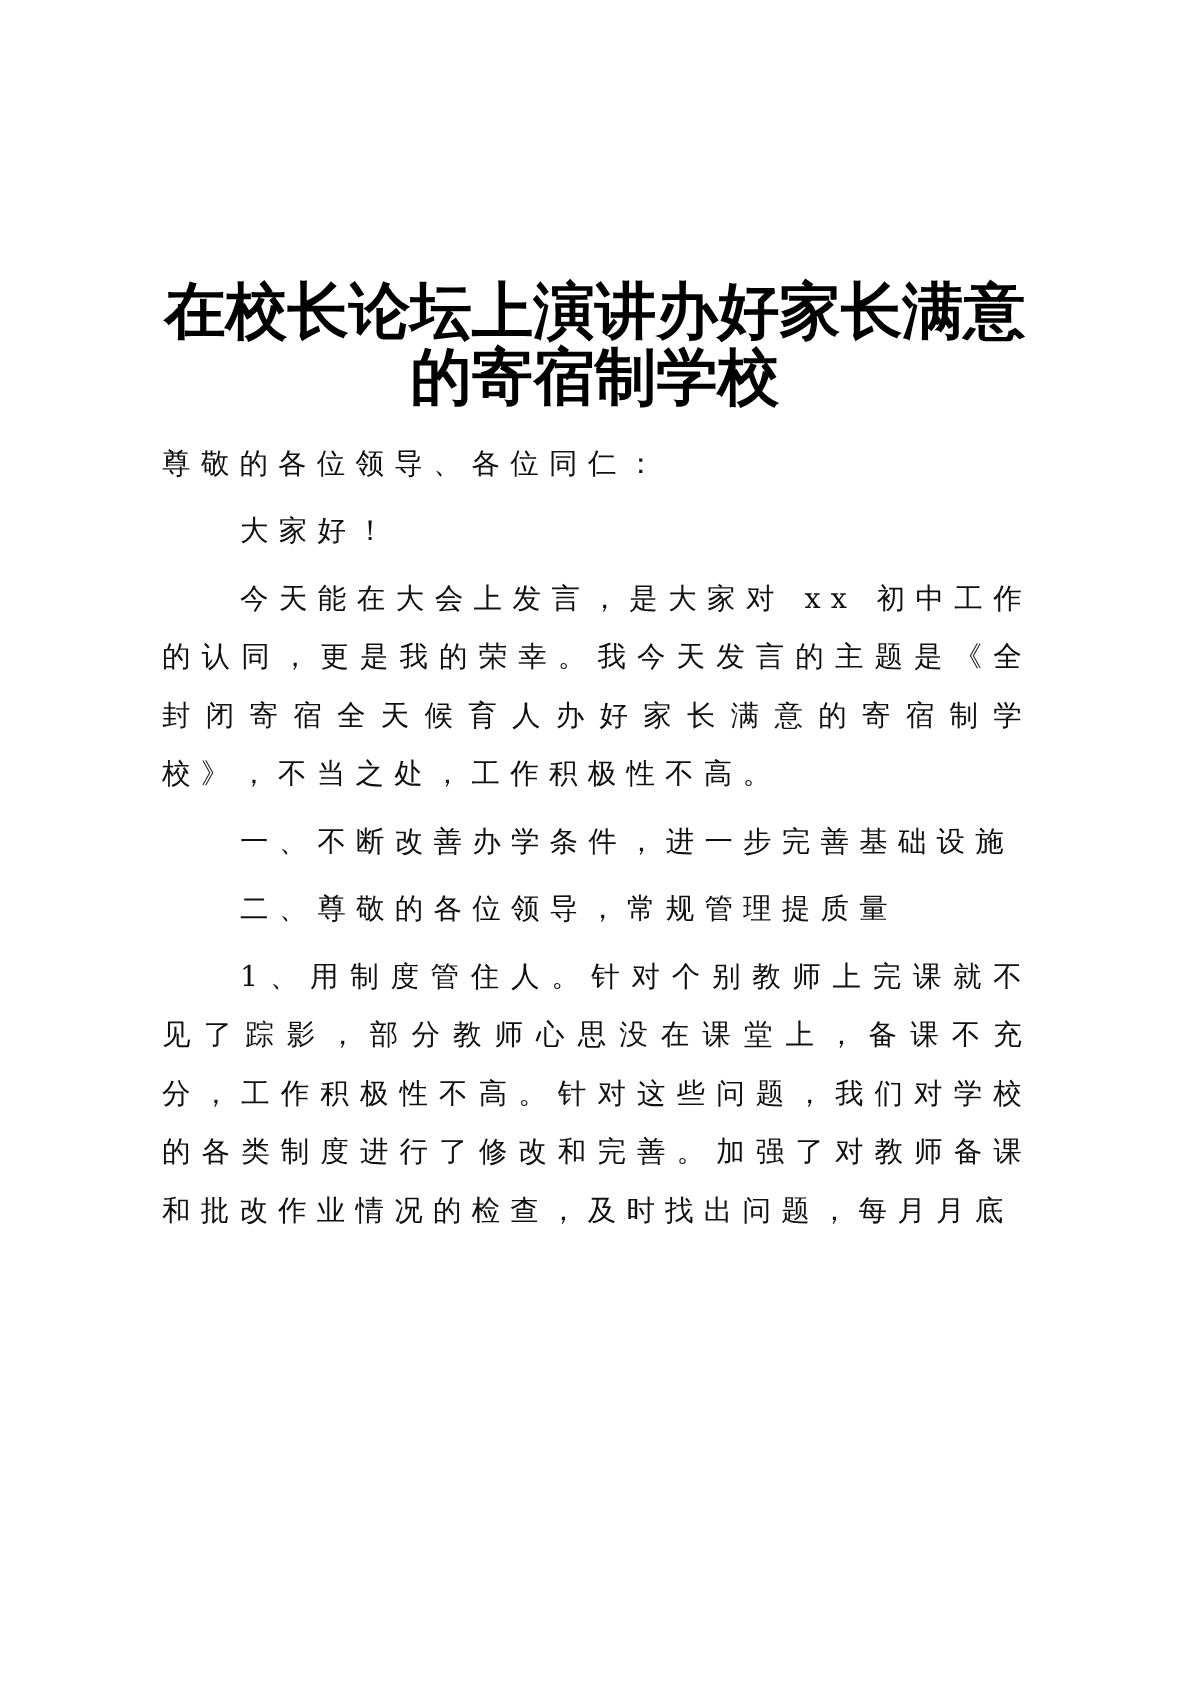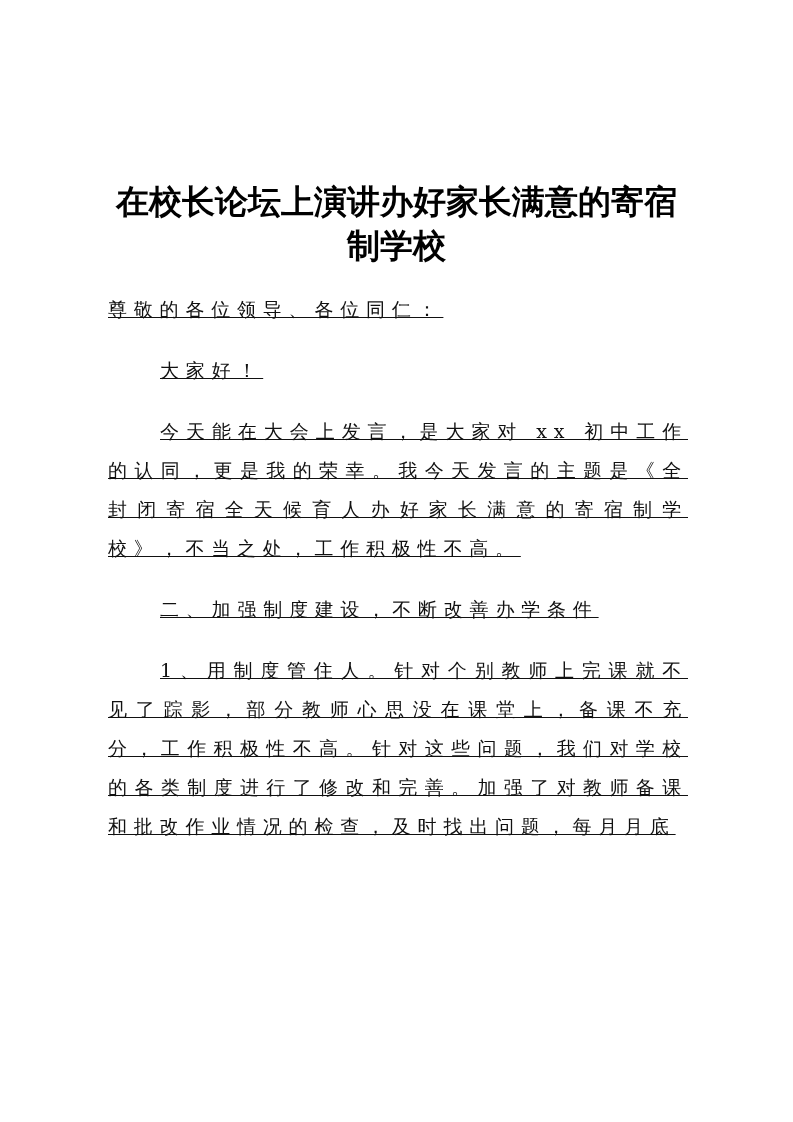--- a/index.html
+++ b/index.html
@@ -1,40 +1,41 @@
 <!DOCTYPE html>
 <html><head>
 <meta charset="utf-8">
 <style>
   html, body { margin: 0; padding: 0; background: #ffffff; }
   body { width: 793px; height: 1122px; position: relative; overflow: hidden; }
   .page { position: absolute; left: 0; top: 0; width: 793px; height: 1122px; background: #fff; }
   .title {
     position: absolute; left: 100px; width: 593px; top: 158px;
     text-align: center; font-family: "DejaVu Sans", "Liberation Sans", sans-serif;
-    font-weight: bold; font-size: 33px; line-height: 44px; color: #000;
+    font-weight: bold; font-size: 41px; line-height: 44px; color: #000;
     letter-spacing: 0px;
   }
   .body {
     position: absolute; left: 108px; top: 290px; width: 580px;
     font-family: "DejaVu Serif", "Liberation Serif", serif;
     font-size: 19px; color: #111; line-height: 39px;
     letter-spacing: 6.8px; text-align: justify;
   }
-  .p { margin: 0; padding: 0; text-decoration: underline; }
+  .p { margin: 0; padding: 0; }
   .indent { text-indent: 52px; }
-  .gap { margin-top: 22px; }
+  .gap { margin-top: 6px; }
   .heading { font-weight: normal; }
 </style>
 </head>
 <body>
 
 <div class="page">
   <h1 class="title">在校长论坛上演讲办好家长满意的寄宿制学校</h1>
 
   <div class="body">
     <p class="p">尊敬的各位领导、各位同仁：</p>
     <p class="p indent gap">大家好！</p>
     <p class="p indent gap">今天能在大会上发言，是大家对 xx 初中工作的认同，更是我的荣幸。我今天发言的主题是《全封闭寄宿全天候育人办好家长满意的寄宿制学校》，不当之处，工作积极性不高。</p>
-    <p class="p indent gap heading">二、加强制度建设，不断改善办学条件</p>
+    <p class="p indent gap heading">一、不断改善办学条件，进一步完善基础设施</p>
+    <p class="p indent gap heading">二、尊敬的各位领导，常规管理提质量</p>
     <p class="p indent gap">1、用制度管住人。针对个别教师上完课就不见了踪影，部分教师心思没在课堂上，备课不充分，工作积极性不高。针对这些问题，我们对学校的各类制度进行了修改和完善。加强了对教师备课和批改作业情况的检查，及时找出问题，每月月底</p>
   </div>
 </div>
 
 </body></html>

